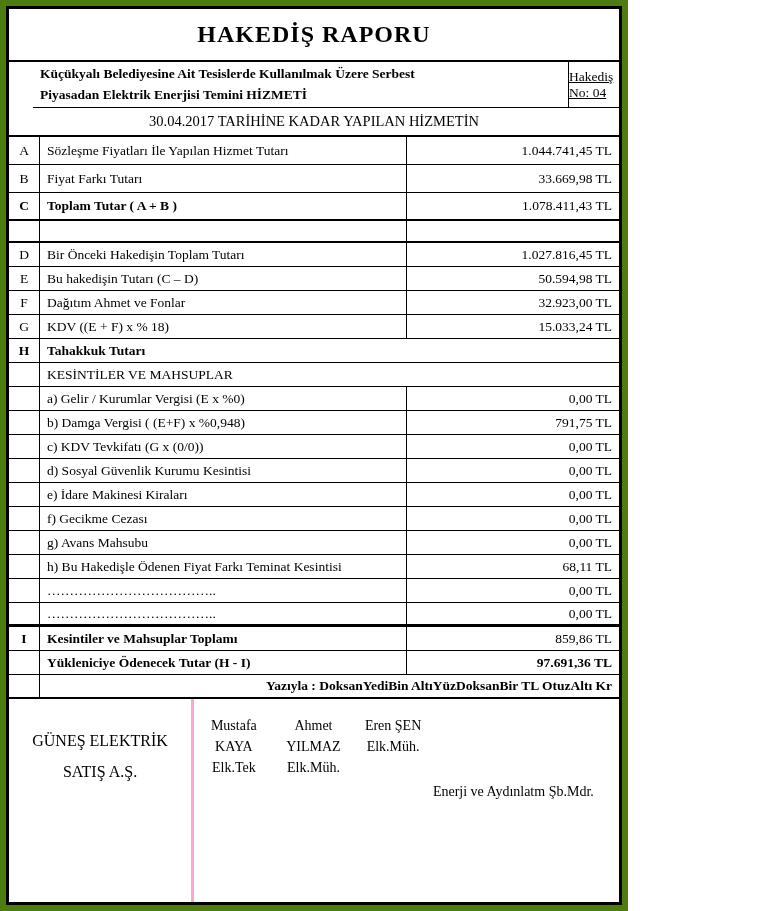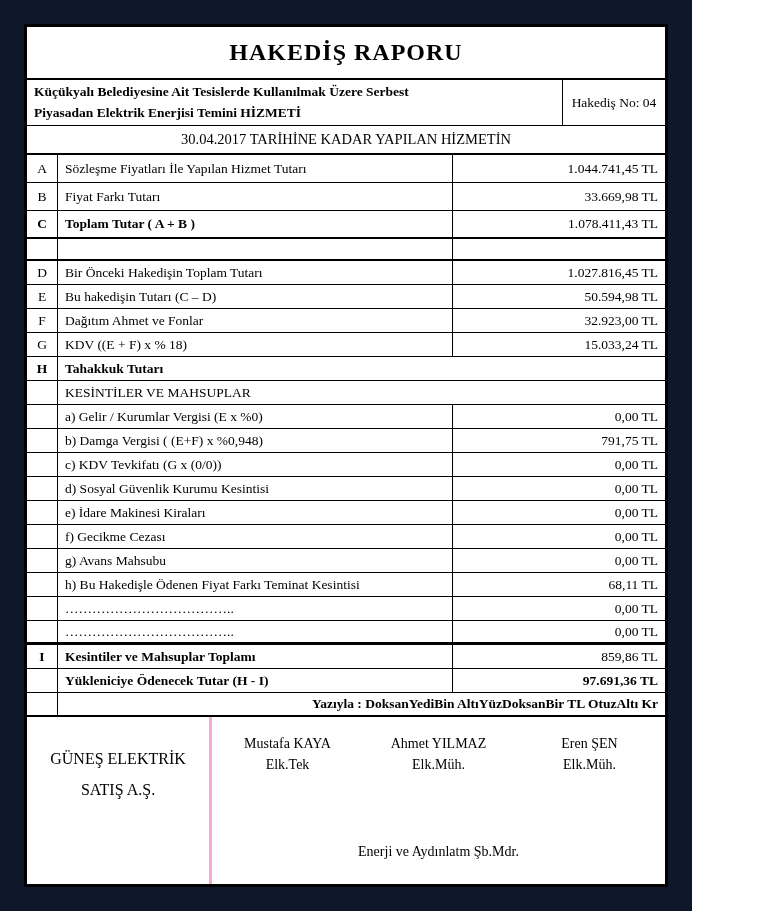--- a/index.html
+++ b/index.html
@@ -2,40 +2,40 @@
 <html><head>
 <meta charset="utf-8">
 <style>
   * { box-sizing: border-box; margin: 0; padding: 0; }
   html, body { background: #ffffff; }
   body {
     width: 768px; height: 911px;
     font-family: "Liberation Serif", serif;
     color: #000;
   }
-  .page { width: 692px; height: 911px; padding: 24px; background: #0f172a; }
+  .page { width: 628px; height: 911px; padding: 6px; background: #4d7c0f; }
   .doc {
     width: 100%; height: 100%;
     border: 3px solid #000;
     display: flex; flex-direction: column;
     background: #fff;
   }
   
   .title-row {
     height: 53px; border-bottom: 2px solid #000;
     display: flex; align-items: center; justify-content: center;
     font-size: 24px; font-weight: bold; letter-spacing: 1px;
   }
-  .info-row { height: 46px; border-bottom: 1px solid #000; display: flex; font-size: 13.5px; }
+  .info-row { height: 46px; border-bottom: 1px solid #000; display: flex; font-size: 13.5px; margin-left: 24px; }
   .info-left {
     width: 536px; min-width: 536px; border-right: 1px solid #000;
     padding: 2px 7px; font-weight: bold;
     display: flex; flex-direction: column; justify-content: center; line-height: 1.55;
   }
-  .info-right { flex: 1; display: flex; align-items: center; justify-content: center; }
+  .info-right { flex: 1; display: flex; align-items: center; justify-content: center; text-decoration: underline; }
   .date-row {
     height: 29px; border-bottom: 2px solid #000;
     display: flex; align-items: center; justify-content: center;
     font-size: 14.5px;
   }
   
   .row {
     display: flex; align-items: stretch;
     border-bottom: 1px solid #000;
     height: 24px; font-size: 13.5px; flex: 0 0 auto;
@@ -56,21 +56,21 @@
   .bb2 { border-bottom-width: 2px; }
   .bb3 { border-bottom-width: 3px; }
   .spacer-row { height: 22px; }
   
   .sig-section { flex: 1; display: flex; font-size: 14px; }
   .sig-left {
     width: 185px; min-width: 185px; border-right: 3px solid #f9a8d4;
     display: flex; flex-direction: column; align-items: center;
     padding-top: 26px; font-size: 16px; line-height: 1.95;
   }
-  .sig-right { flex: 1; display: flex; flex-direction: column; padding-top: 16px; }
+  .sig-right { flex: 1; display: flex; flex-direction: row; padding-top: 16px; }
   .signers { display: flex; }
   .signer { flex: 1; text-align: center; line-height: 1.5; }
   .approver { text-align: center; margin-top: 66px; line-height: 1.5; }
 </style>
 </head>
 <body>
 
 <div class="page">
   <div class="doc">
 

